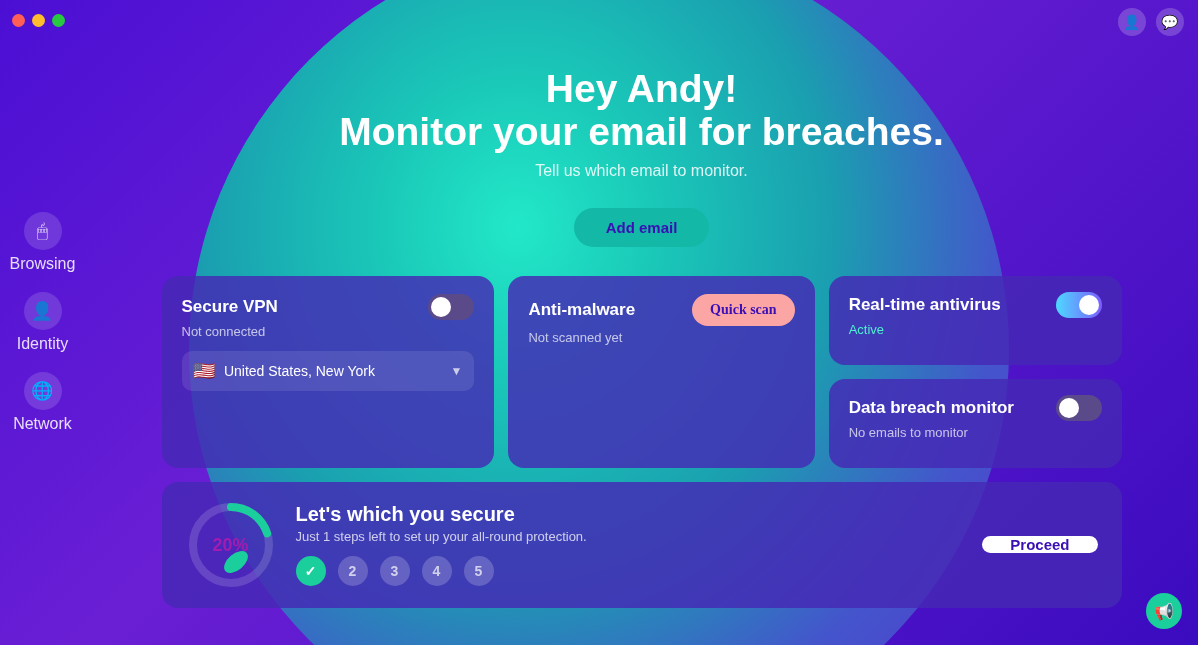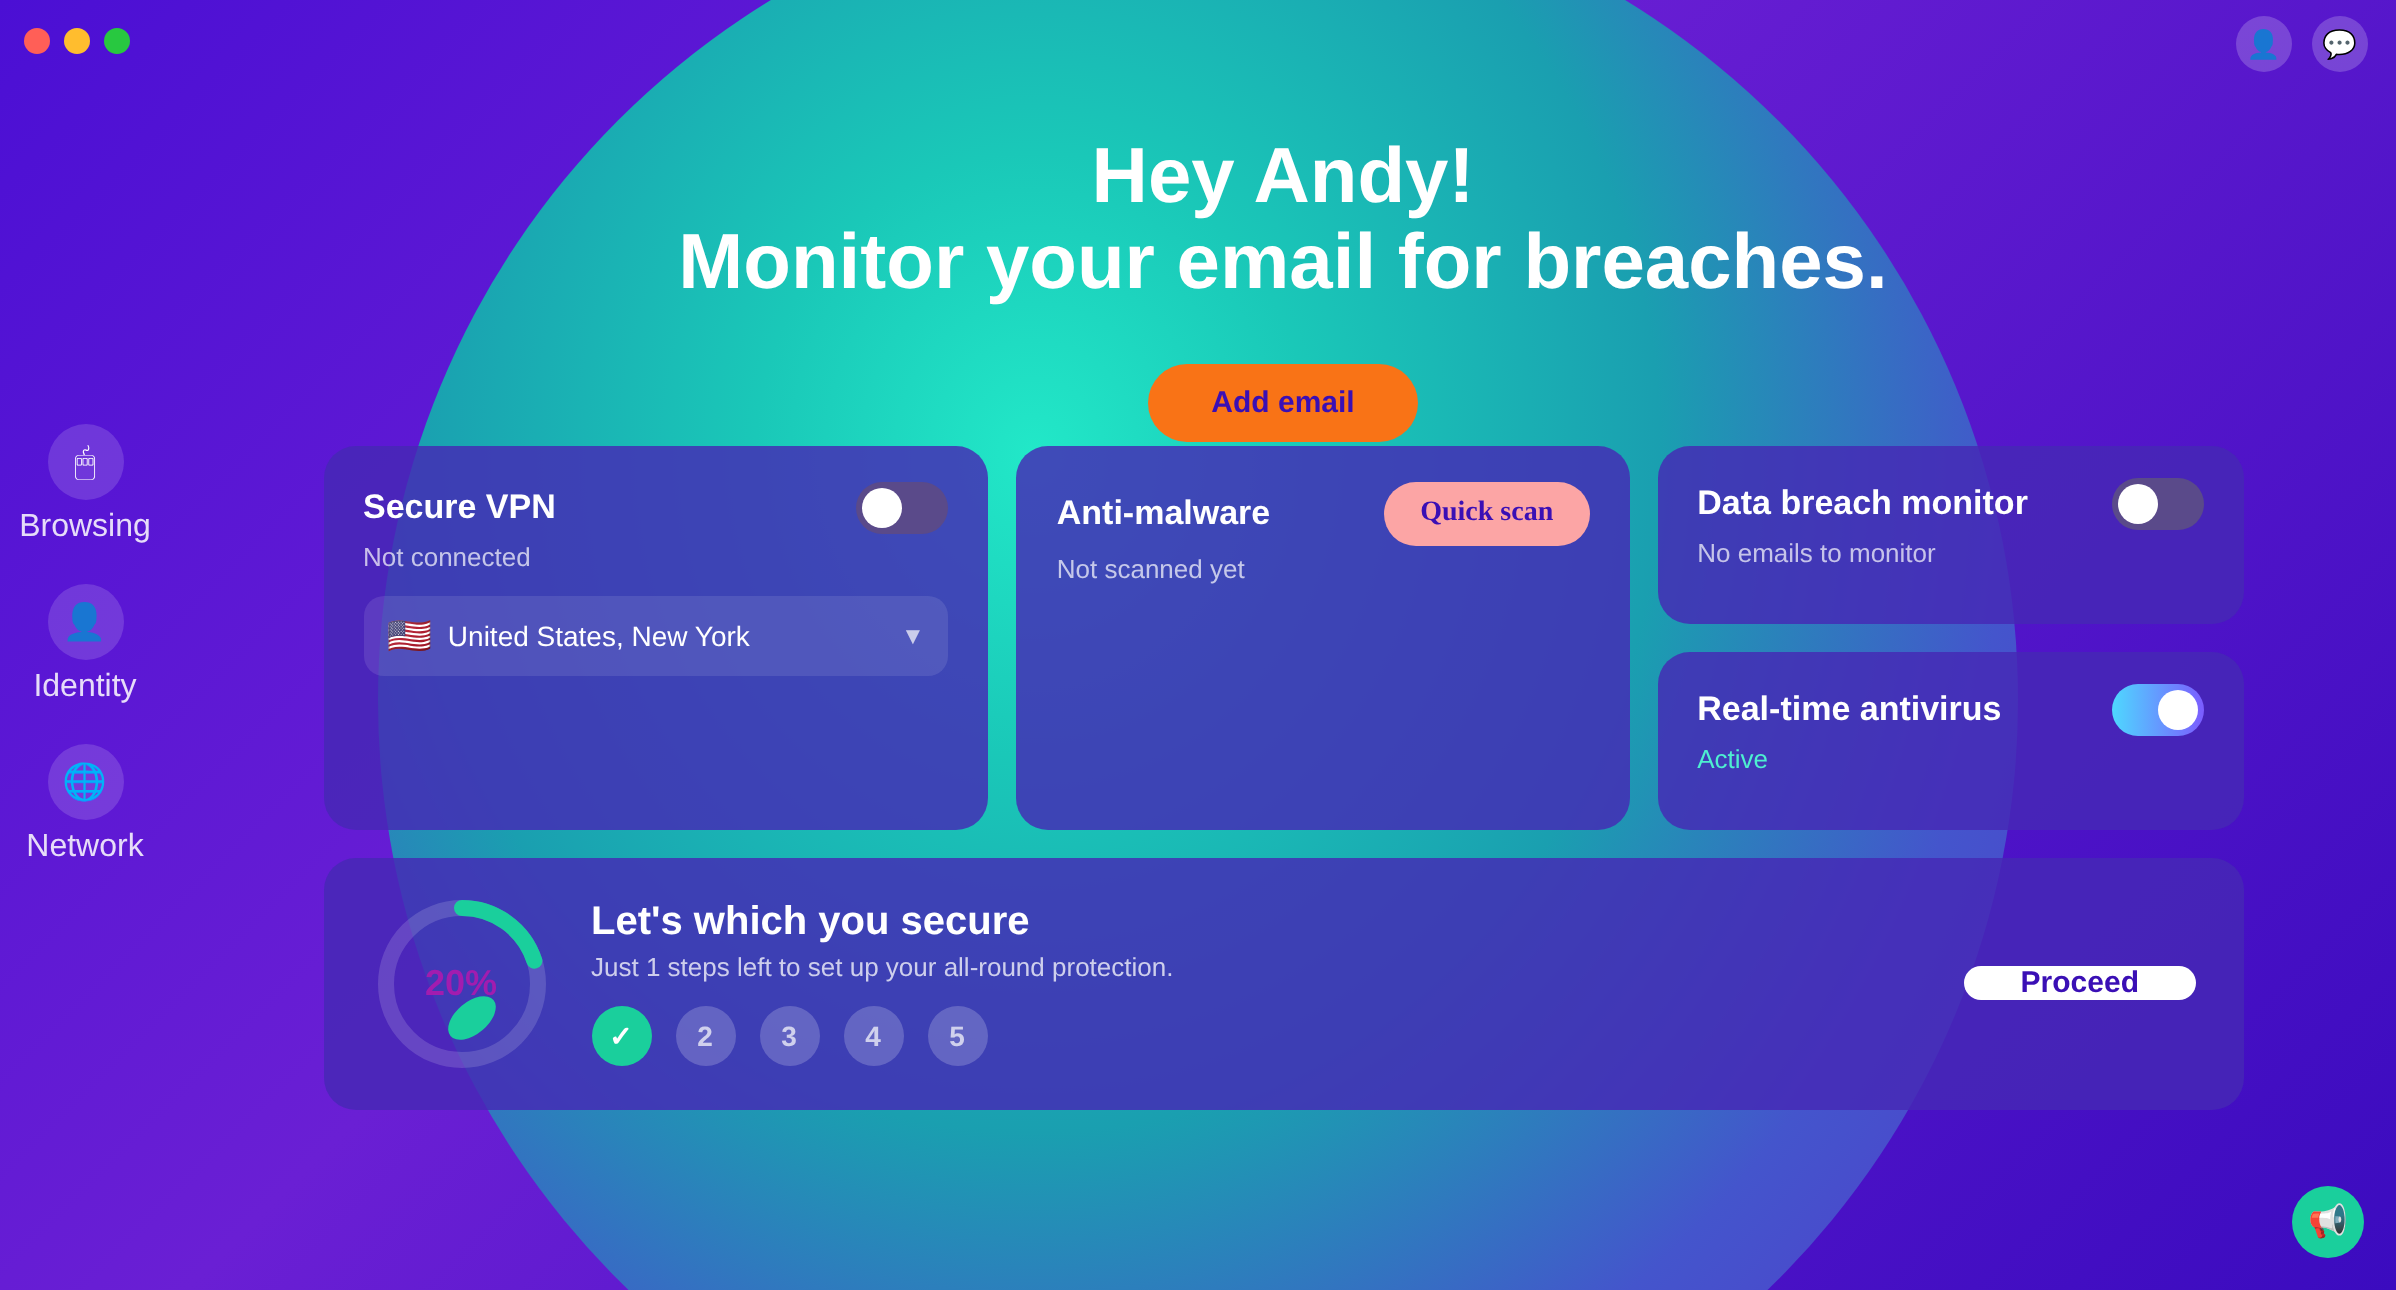--- a/index.html
+++ b/index.html
@@ -130,30 +130,30 @@
       color: white;
       line-height: 1.1;
     }
     .hero-subtitle {
       font-size: 16px;
       color: rgba(255,255,255,0.85);
       margin-top: 8px;
     }
 
     .add-email-btn {
-      background: #f97316;
+      background: #14b8a6;
       color: #3a0fb5;
       border: none;
       border-radius: 25px;
       padding: 11px 32px;
       font-size: 15px;
       font-weight: 700;
       cursor: pointer;
       margin-top: 14px;
-      margin-bottom: 2px;
+      margin-bottom: 29px;
     }
 
     
     .cards-row {
       display: flex;
       gap: 14px;
       width: 100%;
       max-width: 960px;
     }
 
@@ -397,20 +397,21 @@
     <div class="sidebar-item-icon">🌐</div>
     <span class="sidebar-item-label">Network</span>
   </div>
 </div>
 
 <div class="main">
 
   <div class="hero">
     <div class="hero-title">Hey Andy!</div>
     <div class="hero-title">Monitor your email for breaches.</div>
+    <div class="hero-subtitle">Tell us which email to monitor.</div>
   </div>
 
   <button class="add-email-btn">Add email</button>
 
   <div class="cards-row">
 
     <div class="card card-vpn">
       <div class="card-header">
         <span class="card-title">Secure VPN</span>
         <div class="toggle toggle-off">
@@ -432,36 +433,36 @@
         <span class="card-title">Anti-malware</span>
         <button class="quick-scan-btn">Quick scan</button>
       </div>
       <div class="card-status">Not scanned yet</div>
     </div>
 
     <div class="card-right">
 
       <div class="card-right-inner">
         <div class="card-header">
+          <span class="card-title">Real-time antivirus</span>
+          <div class="toggle toggle-blue">
+            <div class="toggle-knob"></div>
+          </div>
+        </div>
+        <div class="card-status card-status-active">Active</div>
+      </div>
+
+      <div class="card-right-inner">
+        <div class="card-header">
           <span class="card-title">Data breach monitor</span>
           <div class="toggle toggle-off">
             <div class="toggle-knob"></div>
           </div>
         </div>
         <div class="card-status">No emails to monitor</div>
-      </div>
-
-      <div class="card-right-inner">
-        <div class="card-header">
-          <span class="card-title">Real-time antivirus</span>
-          <div class="toggle toggle-blue">
-            <div class="toggle-knob"></div>
-          </div>
-        </div>
-        <div class="card-status card-status-active">Active</div>
       </div>
 
     </div>
   </div>
 
   <div class="bottom-card">
 
     <div class="progress-circle-wrap">
       <svg width="90" height="90">
 

